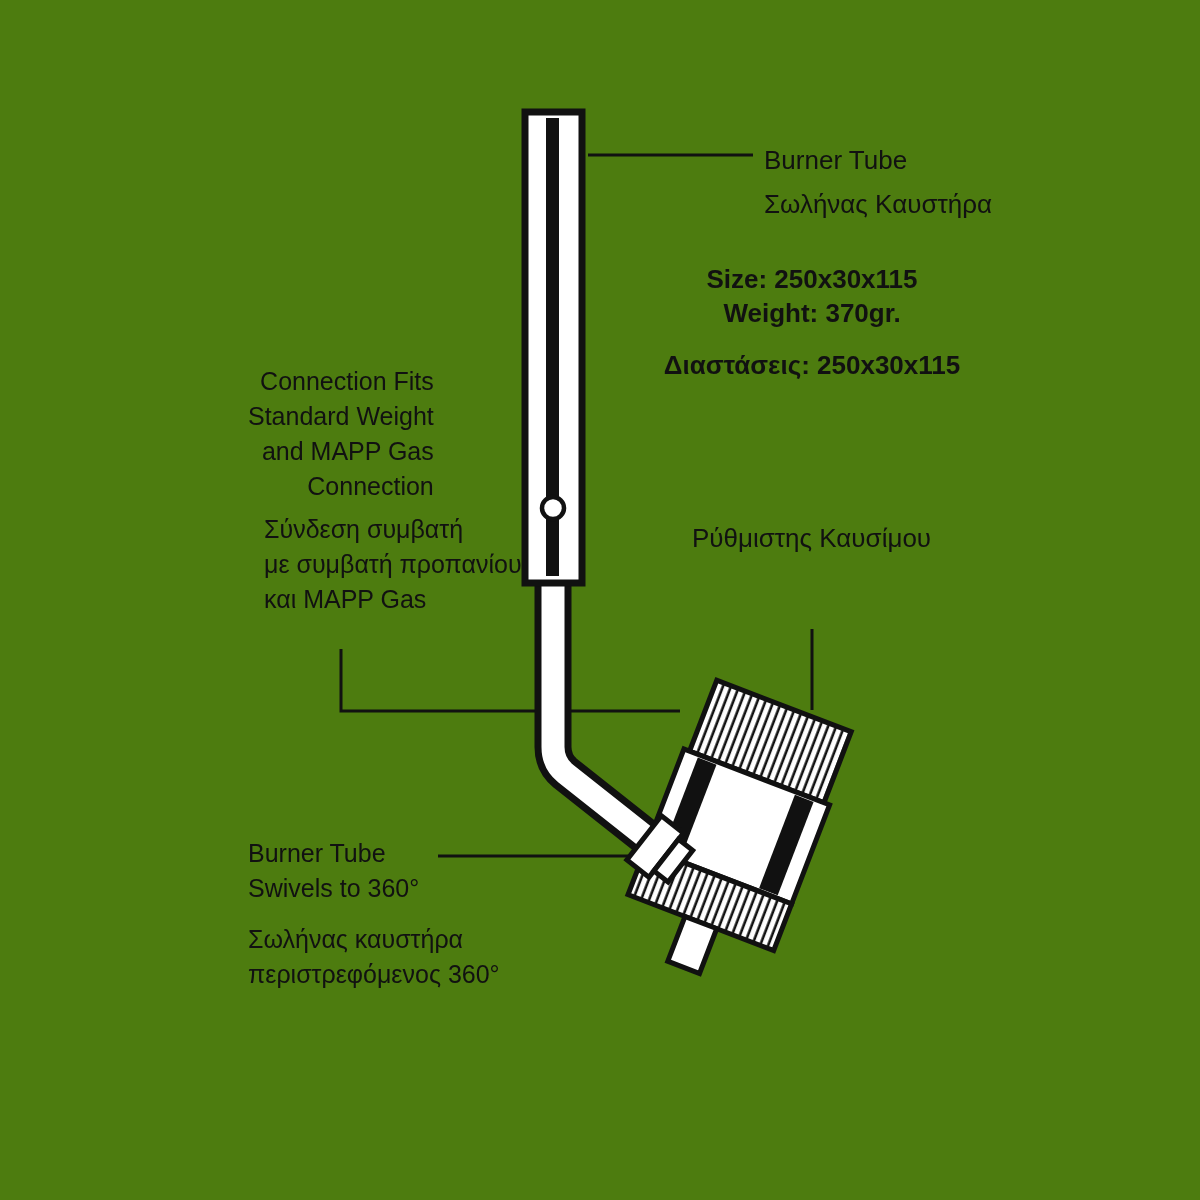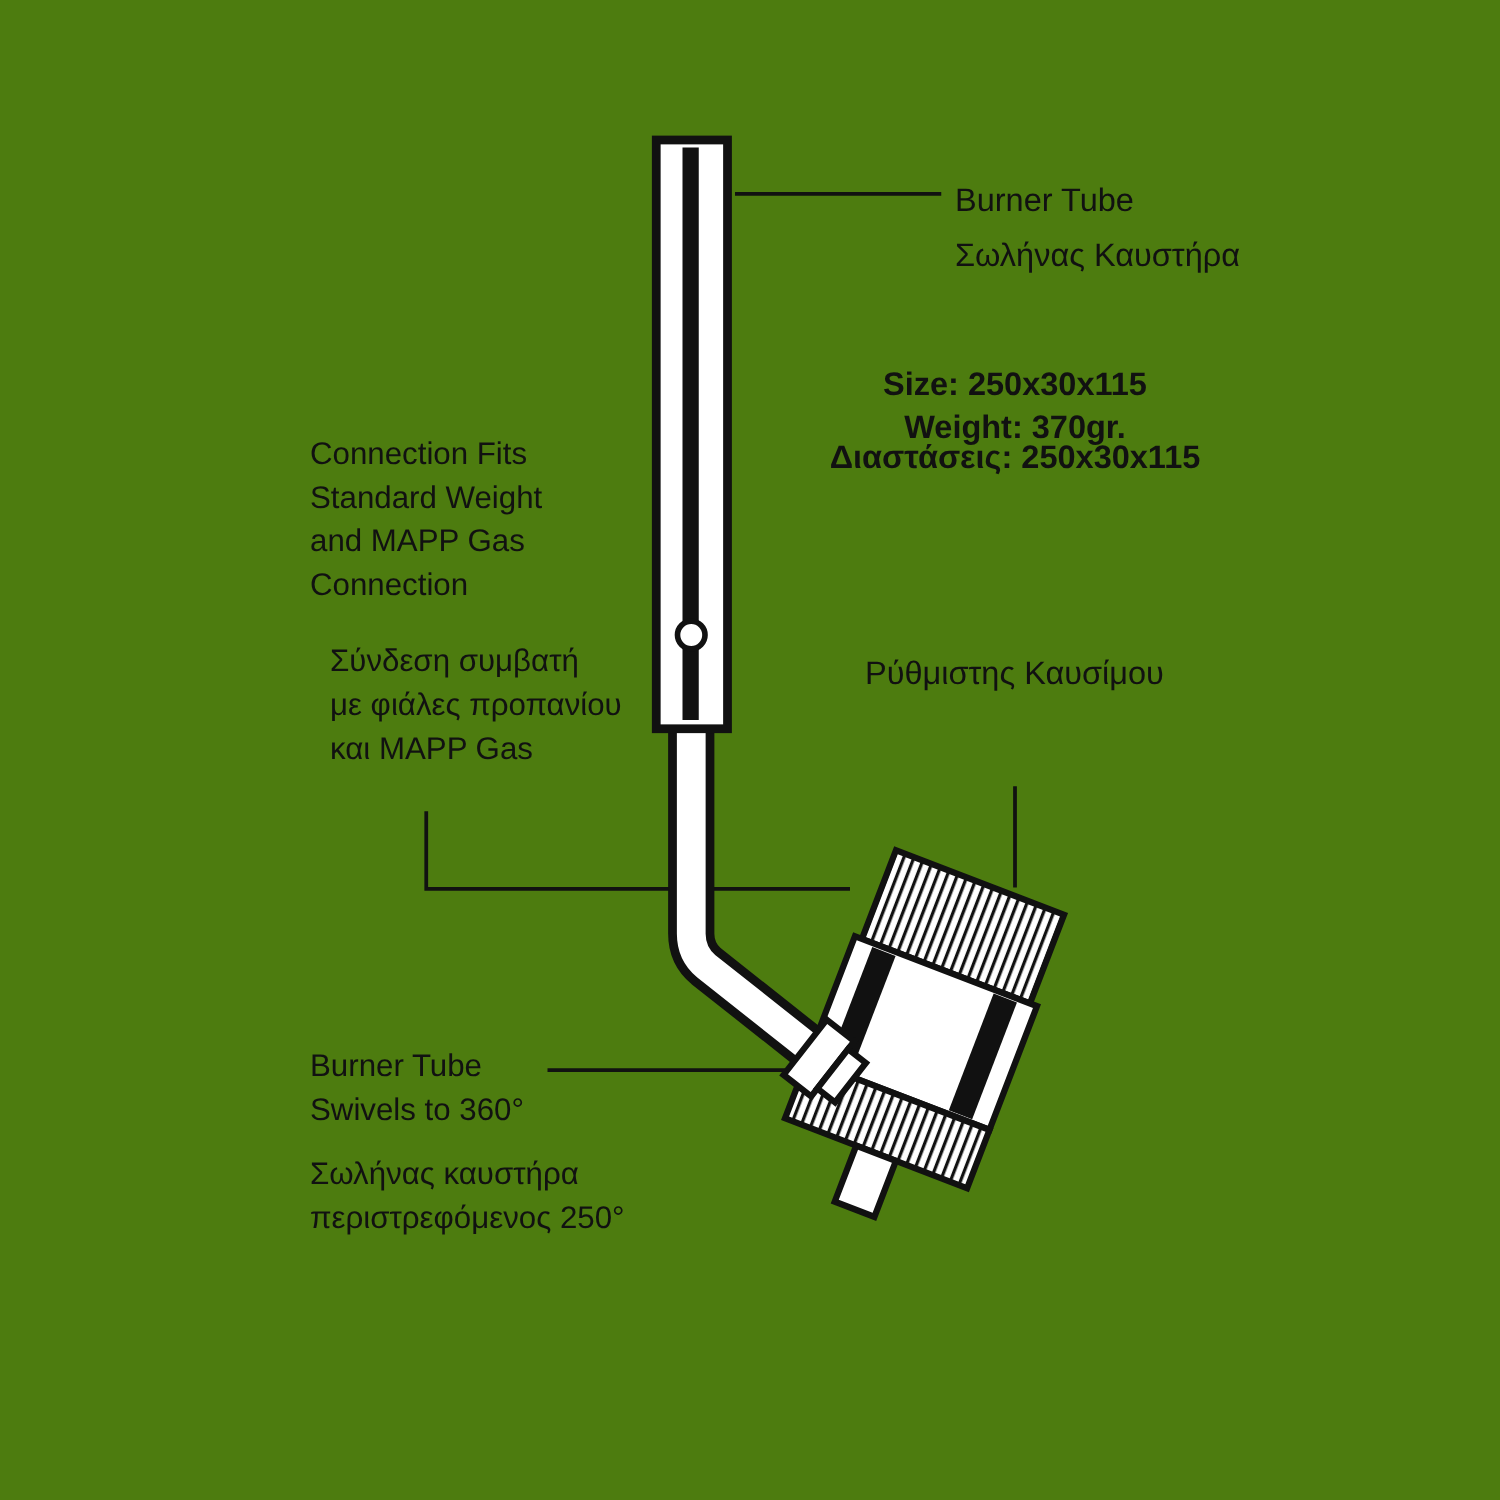--- a/index.html
+++ b/index.html
@@ -6,23 +6,23 @@
   html,body { width:1200px; height:1200px; background:#fff; }
   .canvas {
     position:relative; width:1200px; height:1200px;
     background:#4d7c0f; color:#111; overflow:hidden;
     font-family:"Liberation Sans", sans-serif;
   }
   .svg-layer { position:absolute; left:0; top:0; width:1200px; height:1200px; }
   .label { position:absolute; font-size:25px; line-height:35px; white-space:nowrap; }
   .lbl-burner-tube { left:764px; top:138px; font-size:26px; line-height:44px; }
   .specs { left:612px; width:400px; text-align:center; font-weight:bold; font-size:26px; line-height:34px; }
-  .specs-en { top:262px;margin-top:28px; }
+  .specs-en { top:262px; }
   .specs-gr { top:348px; }
-  .lbl-connection-en { left:248px; top:346px; }
+  .lbl-connection-en { left:248px; top:364px;text-align:right; }
   .lbl-connection-gr { left:264px; top:512px; }
   .lbl-knob { left:692px; top:518px; font-size:26px; line-height:41px; }
   .lbl-swivel-en { left:248px; top:836px; }
   .lbl-swivel-gr { left:248px; top:922px; }
 </style>
 </head>
 <body>
 
 <div class="canvas">
 
@@ -77,31 +77,31 @@
 
   <div class="label lbl-connection-en">
     <div>Connection Fits</div>
     <div>Standard Weight</div>
     <div>and MAPP Gas</div>
     <div>Connection</div>
   </div>
 
   <div class="label lbl-connection-gr">
     <div>Σύνδεση συμβατή</div>
-    <div>με φιάλες προπανίου</div>
+    <div>με συμβατή προπανίου</div>
     <div>και MAPP Gas</div>
   </div>
 
   <div class="label lbl-knob">
     <div>Ρύθμιστης Καυσίμου</div>
   </div>
 
   <div class="label lbl-swivel-en">
     <div>Burner Tube</div>
     <div>Swivels to 360°</div>
   </div>
 
   <div class="label lbl-swivel-gr">
     <div>Σωλήνας καυστήρα</div>
-    <div>περιστρεφόμενος 250°</div>
+    <div>περιστρεφόμενος 360°</div>
   </div>
 
 </div>
 
 </body></html>

